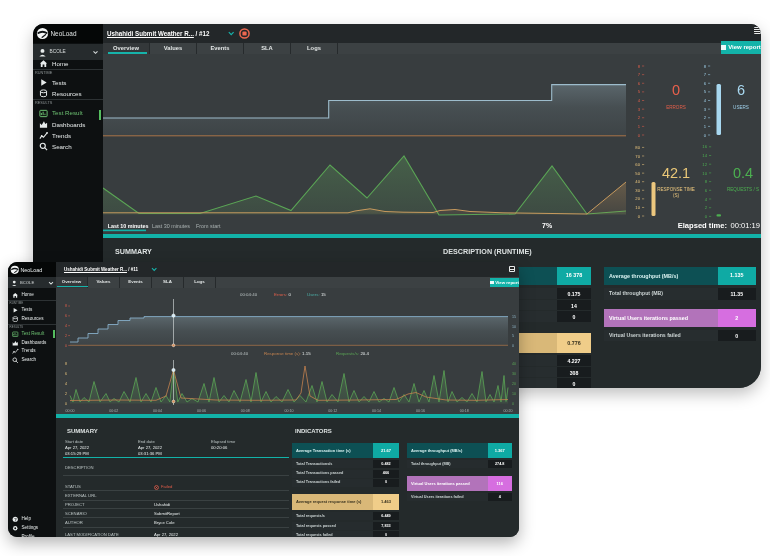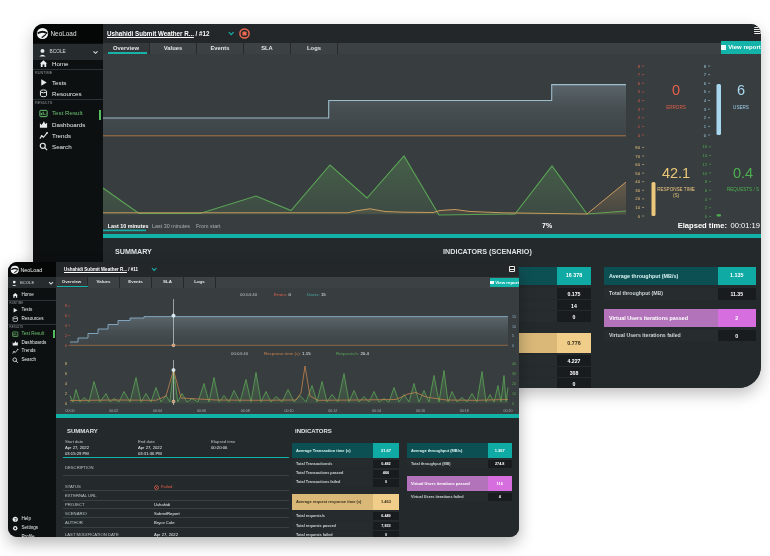--- a/index.html
+++ b/index.html
@@ -221,21 +221,21 @@
       <rect x="0" y="175.6" width="43" height="1.6" fill="#12b2a8"></rect>
       <text x="49" y="174" font-size="5.4" fill="#aab2b2" font-family="Liberation Sans">Last 30 minutes</text>
       <text x="93" y="174" font-size="5.4" fill="#aab2b2" font-family="Liberation Sans">From start</text>
       <text x="439" y="174" font-size="7" font-weight="bold" fill="#ffffff" font-family="Liberation Sans">7%</text>
     </svg>
 
   <div class="a" style="left:70px;top:210px;width:658px;height:4.2px;background:#12b2a8;"></div>
 
   <div class="a" style="left:70px;top:214.2px;width:658px;height:150px;background:#242a2b;"></div>
   <div class="a" style="left:82px;top:222.5px;color:#dde2e2;font-size:7.2px;font-weight:bold;">SUMMARY</div>
-  <div class="a" style="left:410px;top:222.5px;color:#dde2e2;font-size:7.2px;font-weight:bold;">INDICATORS (SCENARIO)</div>
+  <div class="a" style="left:410px;top:222.5px;color:#dde2e2;font-size:7.2px;font-weight:bold;">DESCRIPTION (RUNTIME)</div>
   <div class="a" style="left:365px;top:242.5px;width:159px;height:18.5px;background:#0d5054;"></div>
     <div class="a" style="left:524px;top:242.5px;width:34px;height:18.5px;background:#0faaa4;"></div>
     <div class="a" style="left:524px;top:242.5px;width:34px;height:18.5px;line-height:17.5px;font-size:5.4px;color:#ffffff;font-weight:bold;text-align:center;">16 378</div>
 <div class="a" style="left:365px;top:264px;width:159px;height:10.5px;background:#272d2f;"></div>
     <div class="a" style="left:524px;top:264px;width:34px;height:10.5px;background:#181c1e;"></div>
     <div class="a" style="left:524px;top:264px;width:34px;height:10.5px;line-height:12.0px;font-size:5.2px;color:#ffffff;font-weight:bold;text-align:center;">0.175</div>
 <div class="a" style="left:365px;top:275.5px;width:159px;height:10.5px;background:#272d2f;"></div>
     <div class="a" style="left:524px;top:275.5px;width:34px;height:10.5px;background:#181c1e;"></div>
     <div class="a" style="left:524px;top:275.5px;width:34px;height:10.5px;line-height:12.0px;font-size:5.2px;color:#ffffff;font-weight:bold;text-align:center;">14</div>
 <div class="a" style="left:365px;top:287px;width:159px;height:10.5px;background:#272d2f;"></div>

